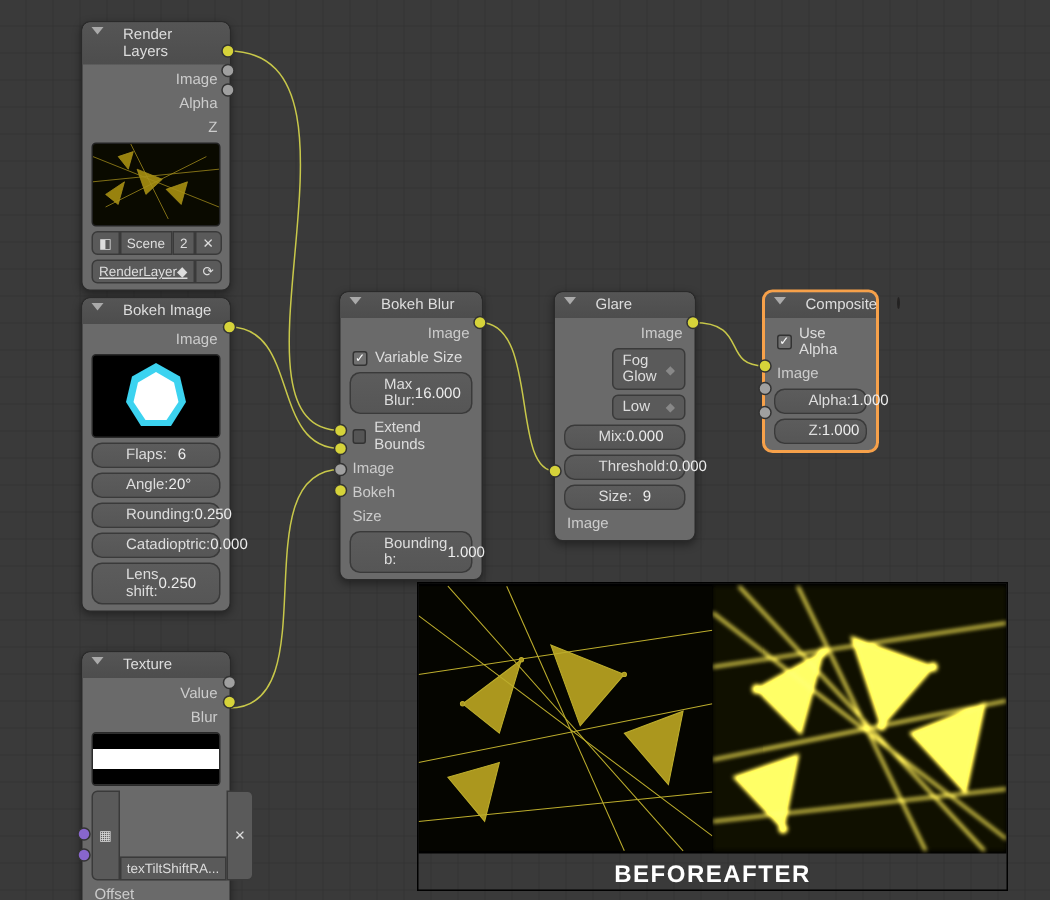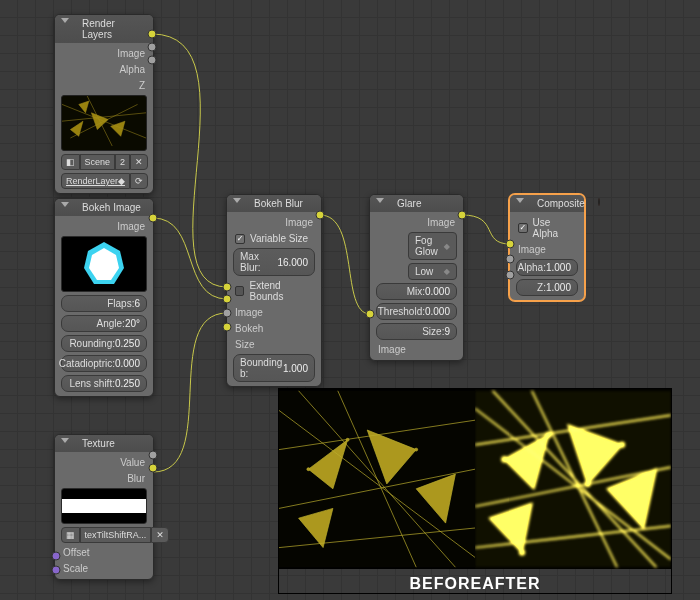--- a/index.html
+++ b/index.html
@@ -31,21 +31,21 @@
     width:0;height:0;border-left:4px solid transparent;border-right:4px solid transparent;
     border-top:5px solid #aaa;
   }
   .node .header .title { color:#ddd; flex:1; }
   .node .header .dot { width:8px;height:8px;border-radius:50%;background:#b5533c;border:1px solid #222;}
   .node .body { padding: 4px 6px; display:flex; flex-direction:column; gap:3px;}
   .row-out { text-align:right; padding: 1px 2px; color:#ccc; position: relative;}
   .row-in { text-align:left; padding: 1px 2px; color:#ccc; position: relative;}
   .field {
     background: linear-gradient(#5c5c5c,#565656); border:1px solid #3a3a3a; border-radius:7px;
-    padding: 2px 6px; color:#ddd; display:flex; justify-content:flex-end; align-items:center;
+    padding: 2px 22px; color:#ddd; display:flex; justify-content:space-between; align-items:center;
     cursor: pointer;
   }
   .field .l { color:#ddd; }
   .field .r { color:#eee; }
   .selectf {
     background: #5a5a5a; border:1px solid #3a3a3a; border-radius:4px;
     padding: 2px 6px; color:#ddd; display:flex; justify-content:space-between; align-items:center;
     cursor:pointer;
     margin-left:32px;
   }
@@ -253,21 +253,21 @@
   <div class="header">
     <span class="tri"></span>
     <span class="title">Texture</span>
   </div>
   <div class="body">
     <div class="row-out">Value</div>
     <div class="row-out">Blur</div>
     <div class="tex-preview"></div>
     <div class="segrow">
       <div class="seg" style="flex:0 0 14px;">▦</div>
-      <div class="seg" style="flex:1;text-align:right;">texTiltShiftRA...</div>
+      <div class="seg" style="flex:1;text-align:right;margin-top:44px;">texTiltShiftRA...</div>
       <div class="seg" style="flex:0 0 16px;">✕</div>
     </div>
     <div class="row-in">Offset</div>
     <div class="row-in">Scale</div>
   </div>
 </div>
 
 <div class="result" style="left:278px;top:388px;width:394px;">
   <div class="imgs">
     <div class="before">

